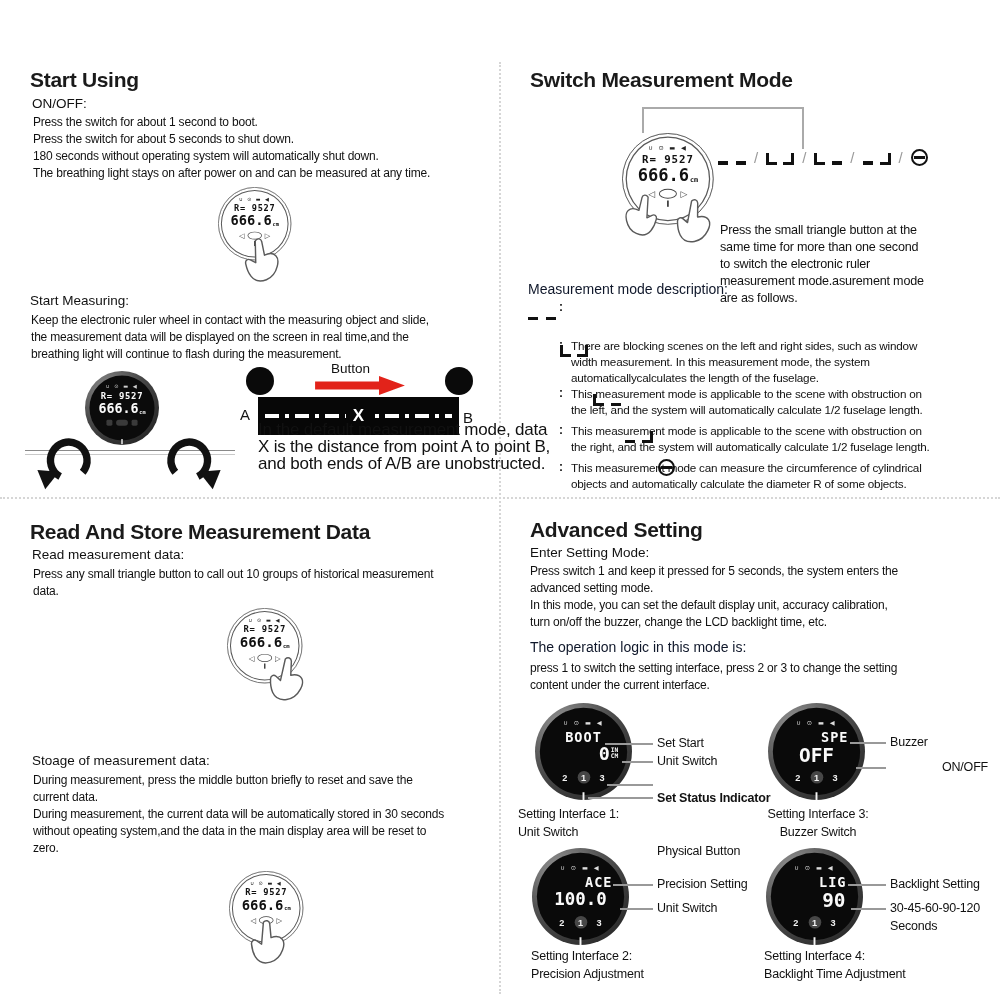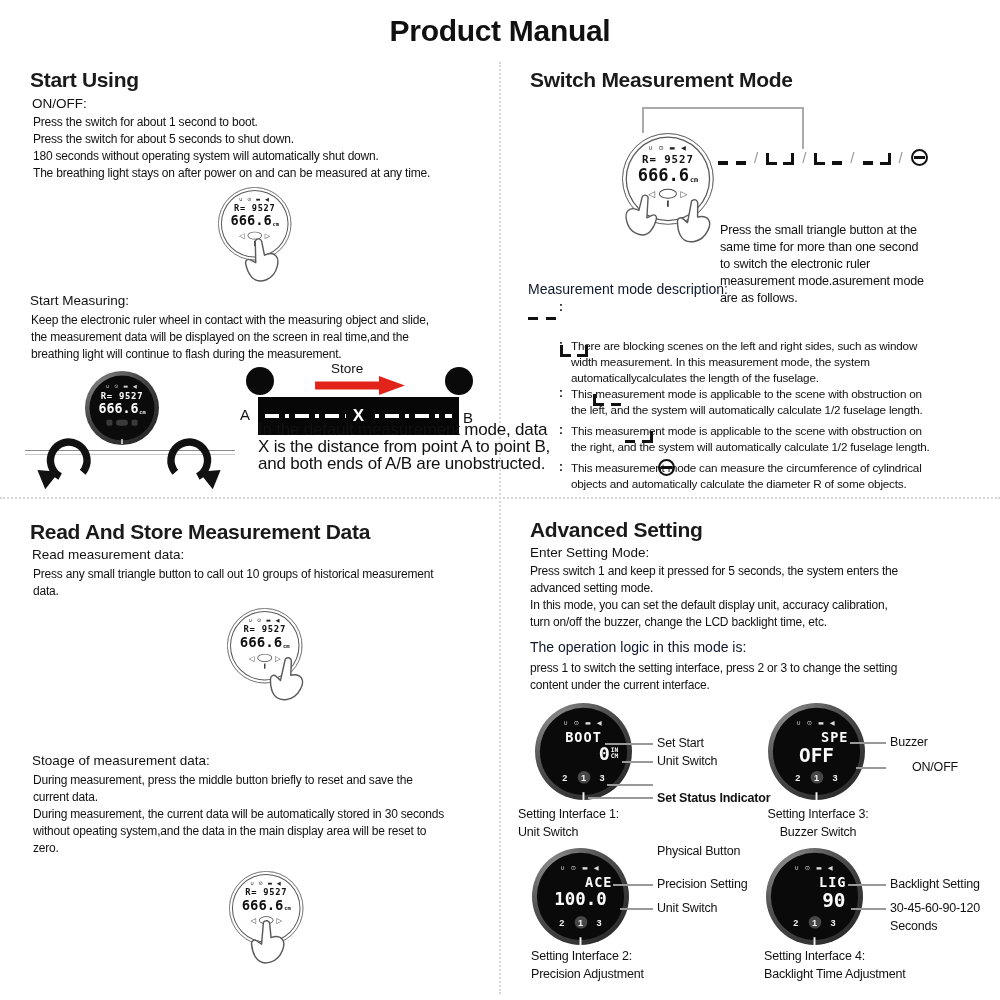--- a/index.html
+++ b/index.html
@@ -87,21 +87,20 @@
   .cap{font-size:12.5px;line-height:17.5px;color:#111;letter-spacing:-.2px;}
   .lbl{font-size:12.5px;color:#111;letter-spacing:-.2px;white-space:pre;}
   .finger{position:absolute;}
 </style>
 </head>
 <body>
 
 <div id="page">
 
   
-  <div class="abs h1" style="left:0;right:0;top:14px;text-align:center;">Product Manual</div>
   <div class="abs vdiv"></div>
   <div class="abs hdiv"></div>
 
   
   <div class="abs h2" style="left:30px;top:68px;">Start Using</div>
   <div class="abs sub" style="left:32px;top:96px;">ON/OFF:</div>
   <div class="abs body" style="left:33px;top:114px;">Press the switch for about 1 second to boot.
 Press the switch for about 5 seconds to shut down.
 180 seconds without operating system will automatically shut down.
 The breathing light stays on after power on and can be measured at any time.</div>
@@ -151,21 +150,21 @@
   <svg class="abs" style="left:34px;top:436px;width:66px;height:54px;" viewBox="0 0 70 62">
     <circle cx="37" cy="28" r="21" fill="none" stroke="#111" stroke-width="8.5" stroke-dasharray="103 30" transform="rotate(118 37 28)"></circle>
     <polygon points="1,39 26,41 10,61" fill="#111"></polygon>
   </svg>
   <svg class="abs" style="left:158px;top:436px;width:66px;height:54px;transform:scaleX(-1);" viewBox="0 0 70 62">
     <circle cx="37" cy="28" r="21" fill="none" stroke="#111" stroke-width="8.5" stroke-dasharray="103 30" transform="rotate(118 37 28)"></circle>
     <polygon points="1,39 26,41 10,61" fill="#111"></polygon>
   </svg>
 
   
-  <div class="abs sub" style="left:331px;top:361px;">Store</div>
+  <div class="abs sub" style="left:331px;top:361px;">Button</div>
   <svg class="abs" style="left:310px;top:376px;width:100px;height:19px;" viewBox="0 0 104 22">
     <polygon points="0,6.5 74,6.5 74,0 104,11 74,22 74,15.5 0,15.5" fill="#e2231a"></polygon>
   </svg>
   <div class="abs" style="left:246px;top:367px;width:28px;height:28px;border-radius:50%;background:#0a0a0a;"></div>
   <div class="abs" style="left:445px;top:367px;width:28px;height:28px;border-radius:50%;background:#0a0a0a;"></div>
   <div class="abs" style="left:258px;top:397px;width:201px;height:38px;background:#070707;display:flex;align-items:center;justify-content:center;">
     <div style="position:absolute;left:7px;right:7px;top:50%;height:3.5px;margin-top:-1.75px;background:repeating-linear-gradient(90deg,#fff 0 14px,transparent 14px 20px,#fff 20px 24px,transparent 24px 30px);"></div>
     <span style="position:relative;background:#070707;padding:0 7px;color:#fff;font-weight:bold;font-size:17px;">X</span>
   </div>
   <div class="abs" style="left:240px;top:406px;font-size:15px;">A</div>
@@ -366,21 +365,21 @@
         <span>2</span>
         <span class="b1">1</span>
         <span>3</span>
       </div>
     </div>
     <div class="ind"></div>
   </div>
   <div class="abs line" style="left:850px;top:742px;width:36px;"></div>
   <div class="abs lbl" style="left:890px;top:735px;">Buzzer</div>
   <div class="abs line" style="left:856px;top:767px;width:30px;"></div>
-  <div class="abs lbl" style="left:912px;top:760px;text-align:right;">ON/OFF</div>
+  <div class="abs lbl" style="left:942px;top:760px;text-align:right;">ON/OFF</div>
   <div class="abs cap" style="left:750px;top:806px;width:136px;text-align:center;">
     <div>Setting Interface 3:</div>
     <div>Buzzer Switch</div>
   </div>
 
   
   <div class="sdev" style="left:532px;top:848px;transform:scale(.97);">
     <div class="scr">
       <div class="status">∪ ⊙ ▬ ◀</div>
       <div class="l1 r">ACE</div>

